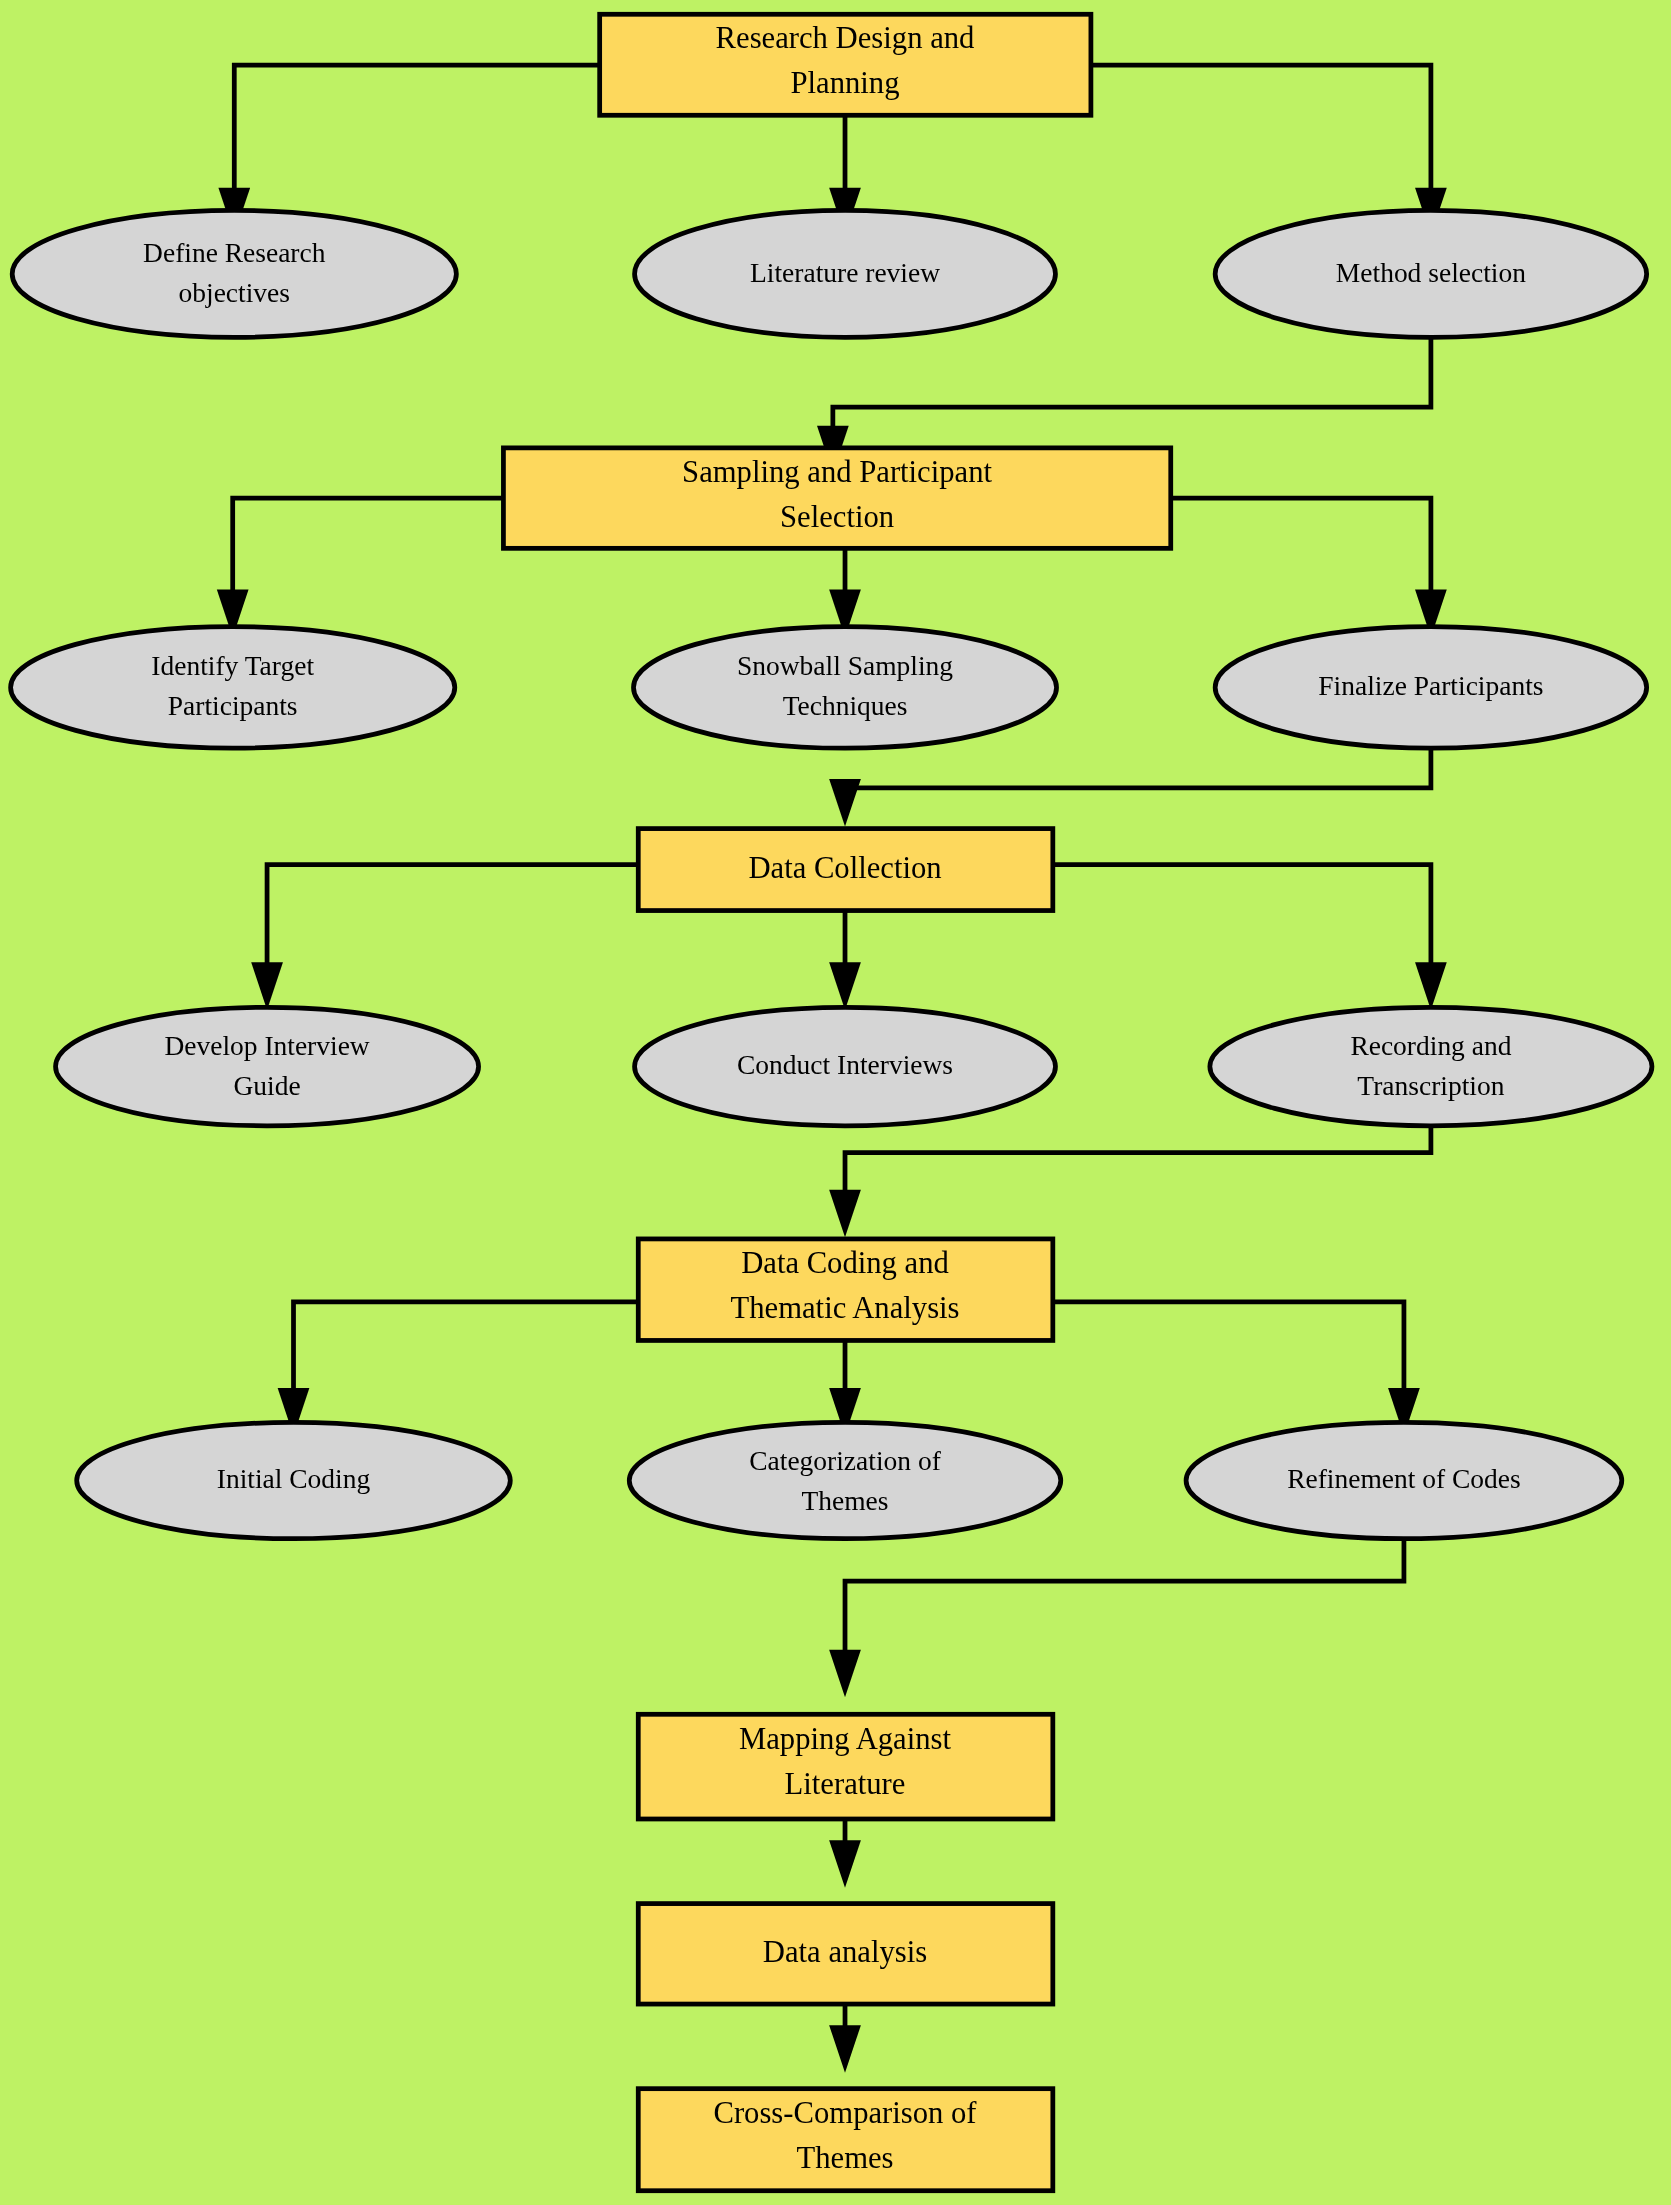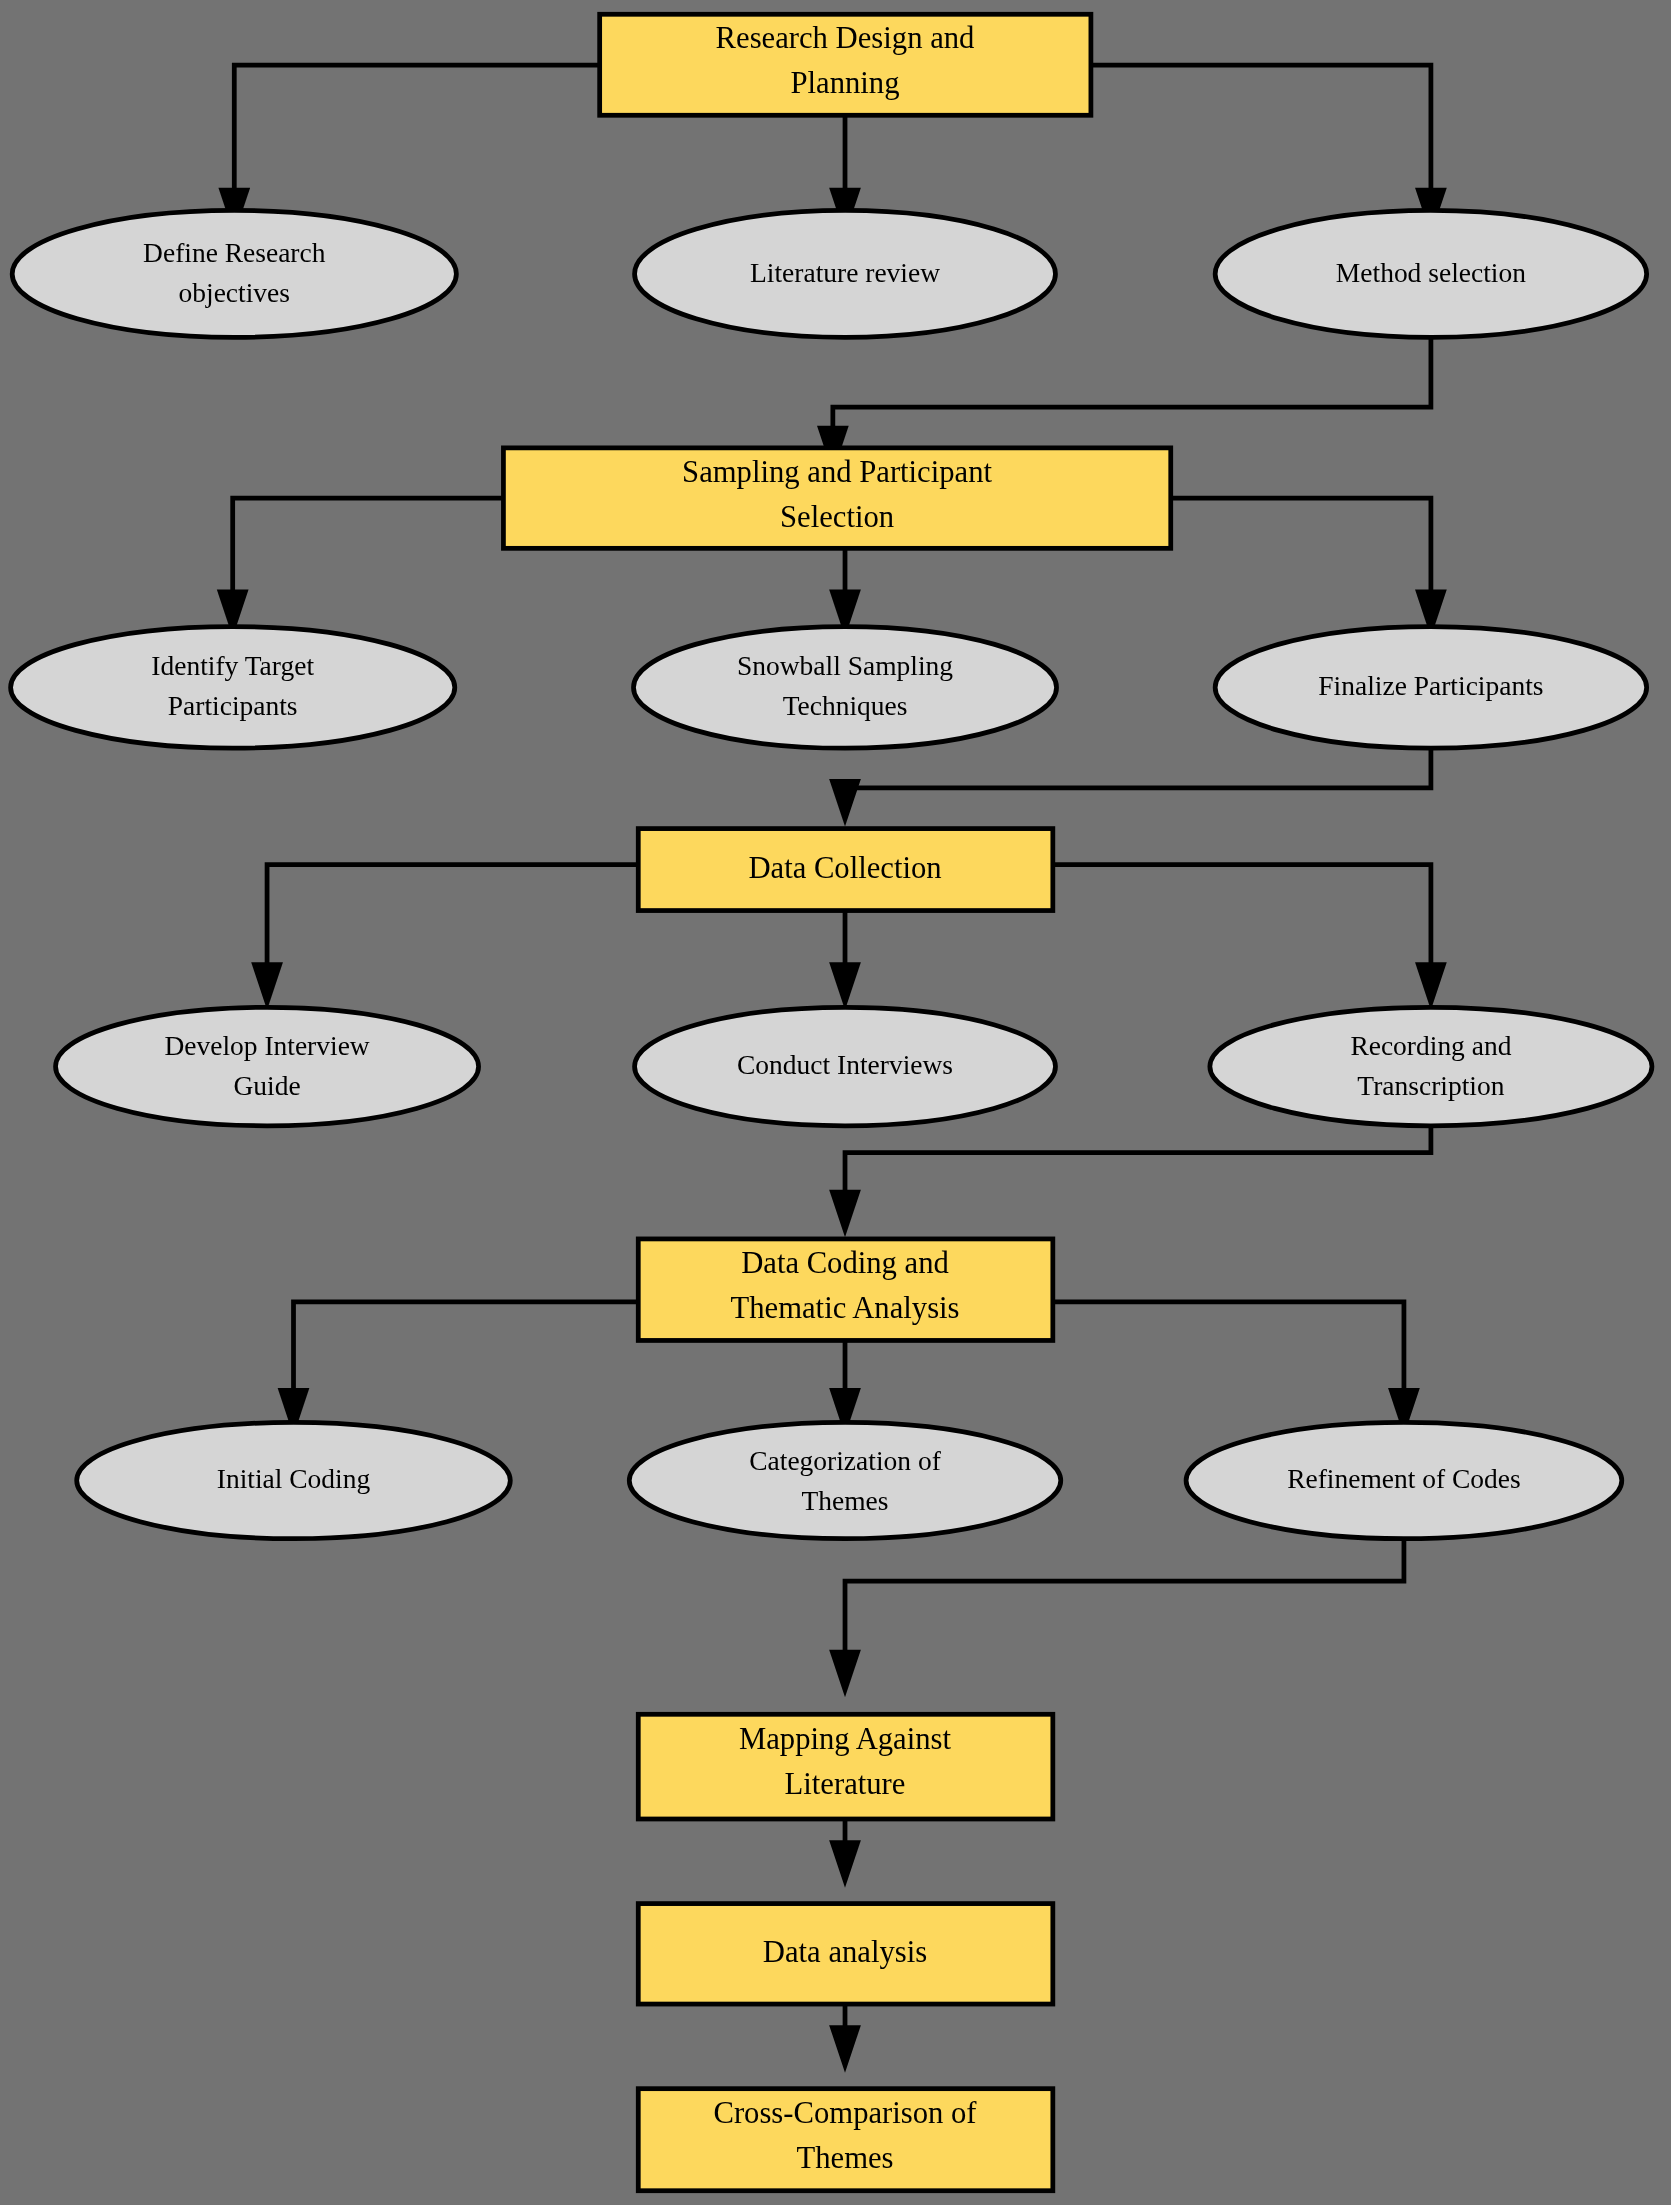--- a/index.html
+++ b/index.html
@@ -10,21 +10,21 @@
   body {
     width: 1671px;
     height: 2205px;
     font-family: "Liberation Serif", "DejaVu Serif", serif;
     overflow: hidden;
   }
   #flowchart-root {
     position: relative;
     width: 1671px;
     height: 2205px;
-    background: #737373;
+    background: #bef264;
   }
   svg#flow-svg {
     display: block;
     width: 1671px;
     height: 2205px;
   }
   .node-shape {
     stroke: #000000;
     stroke-width: 9;
   }

